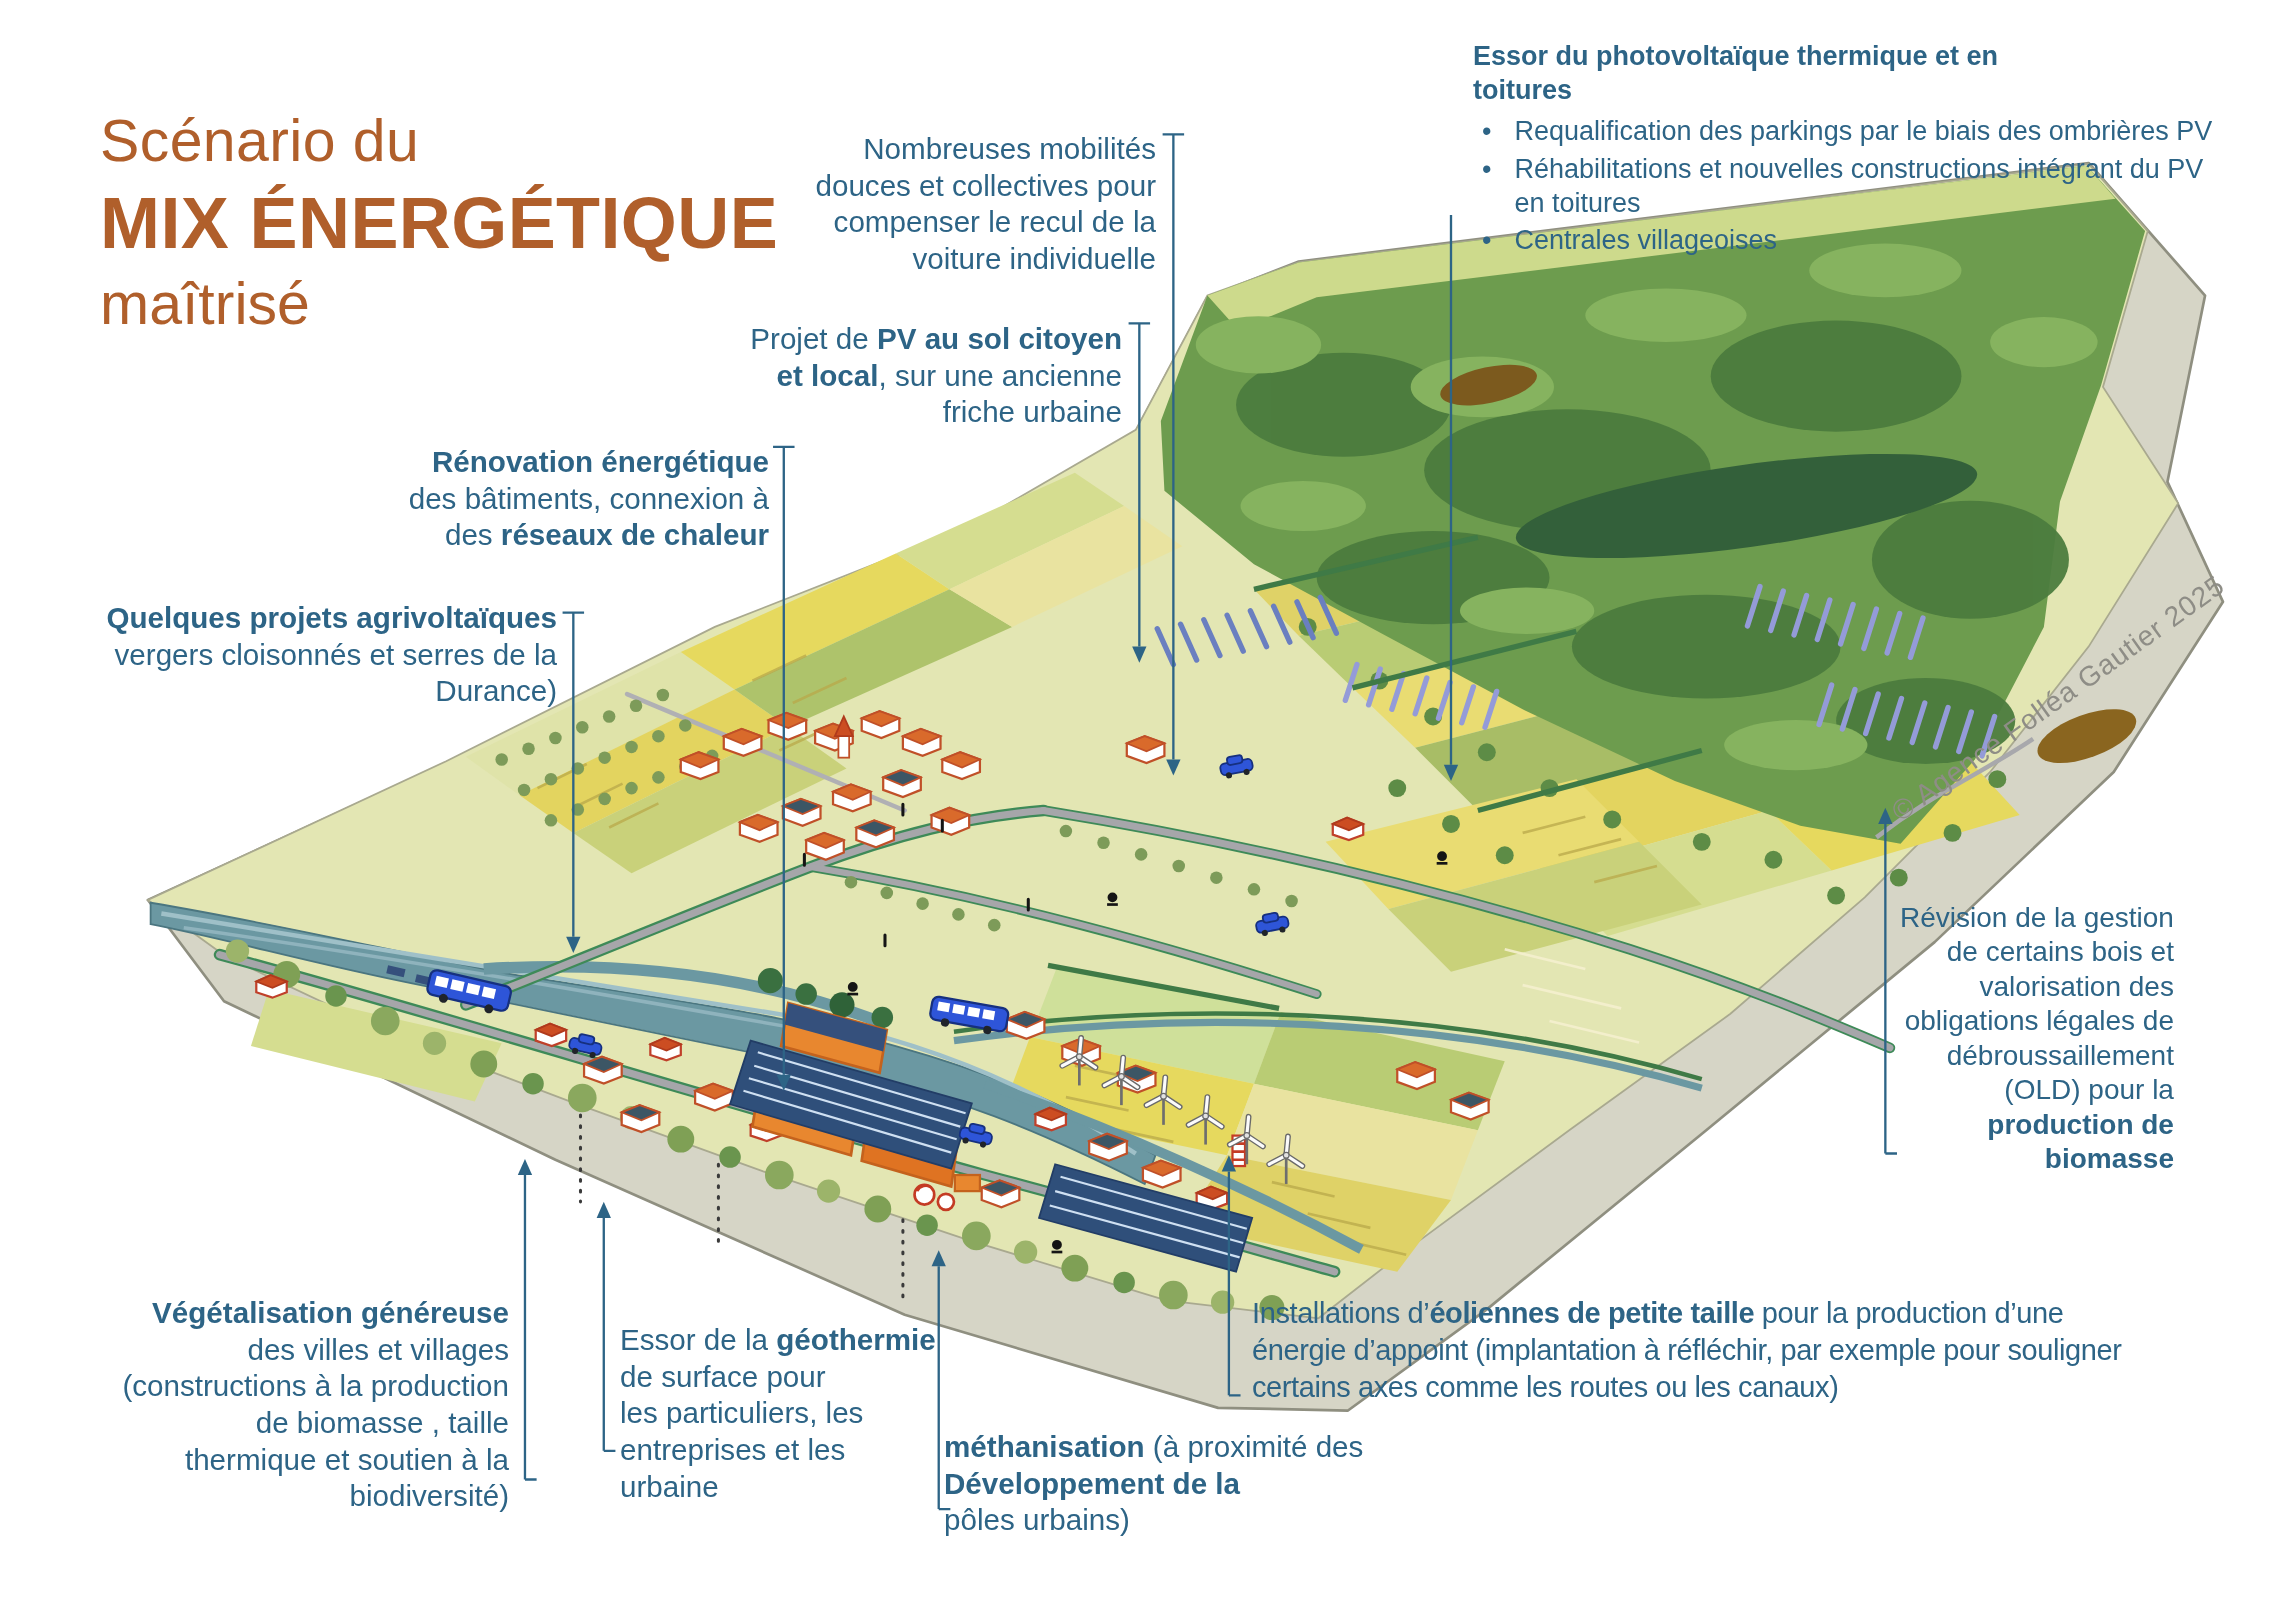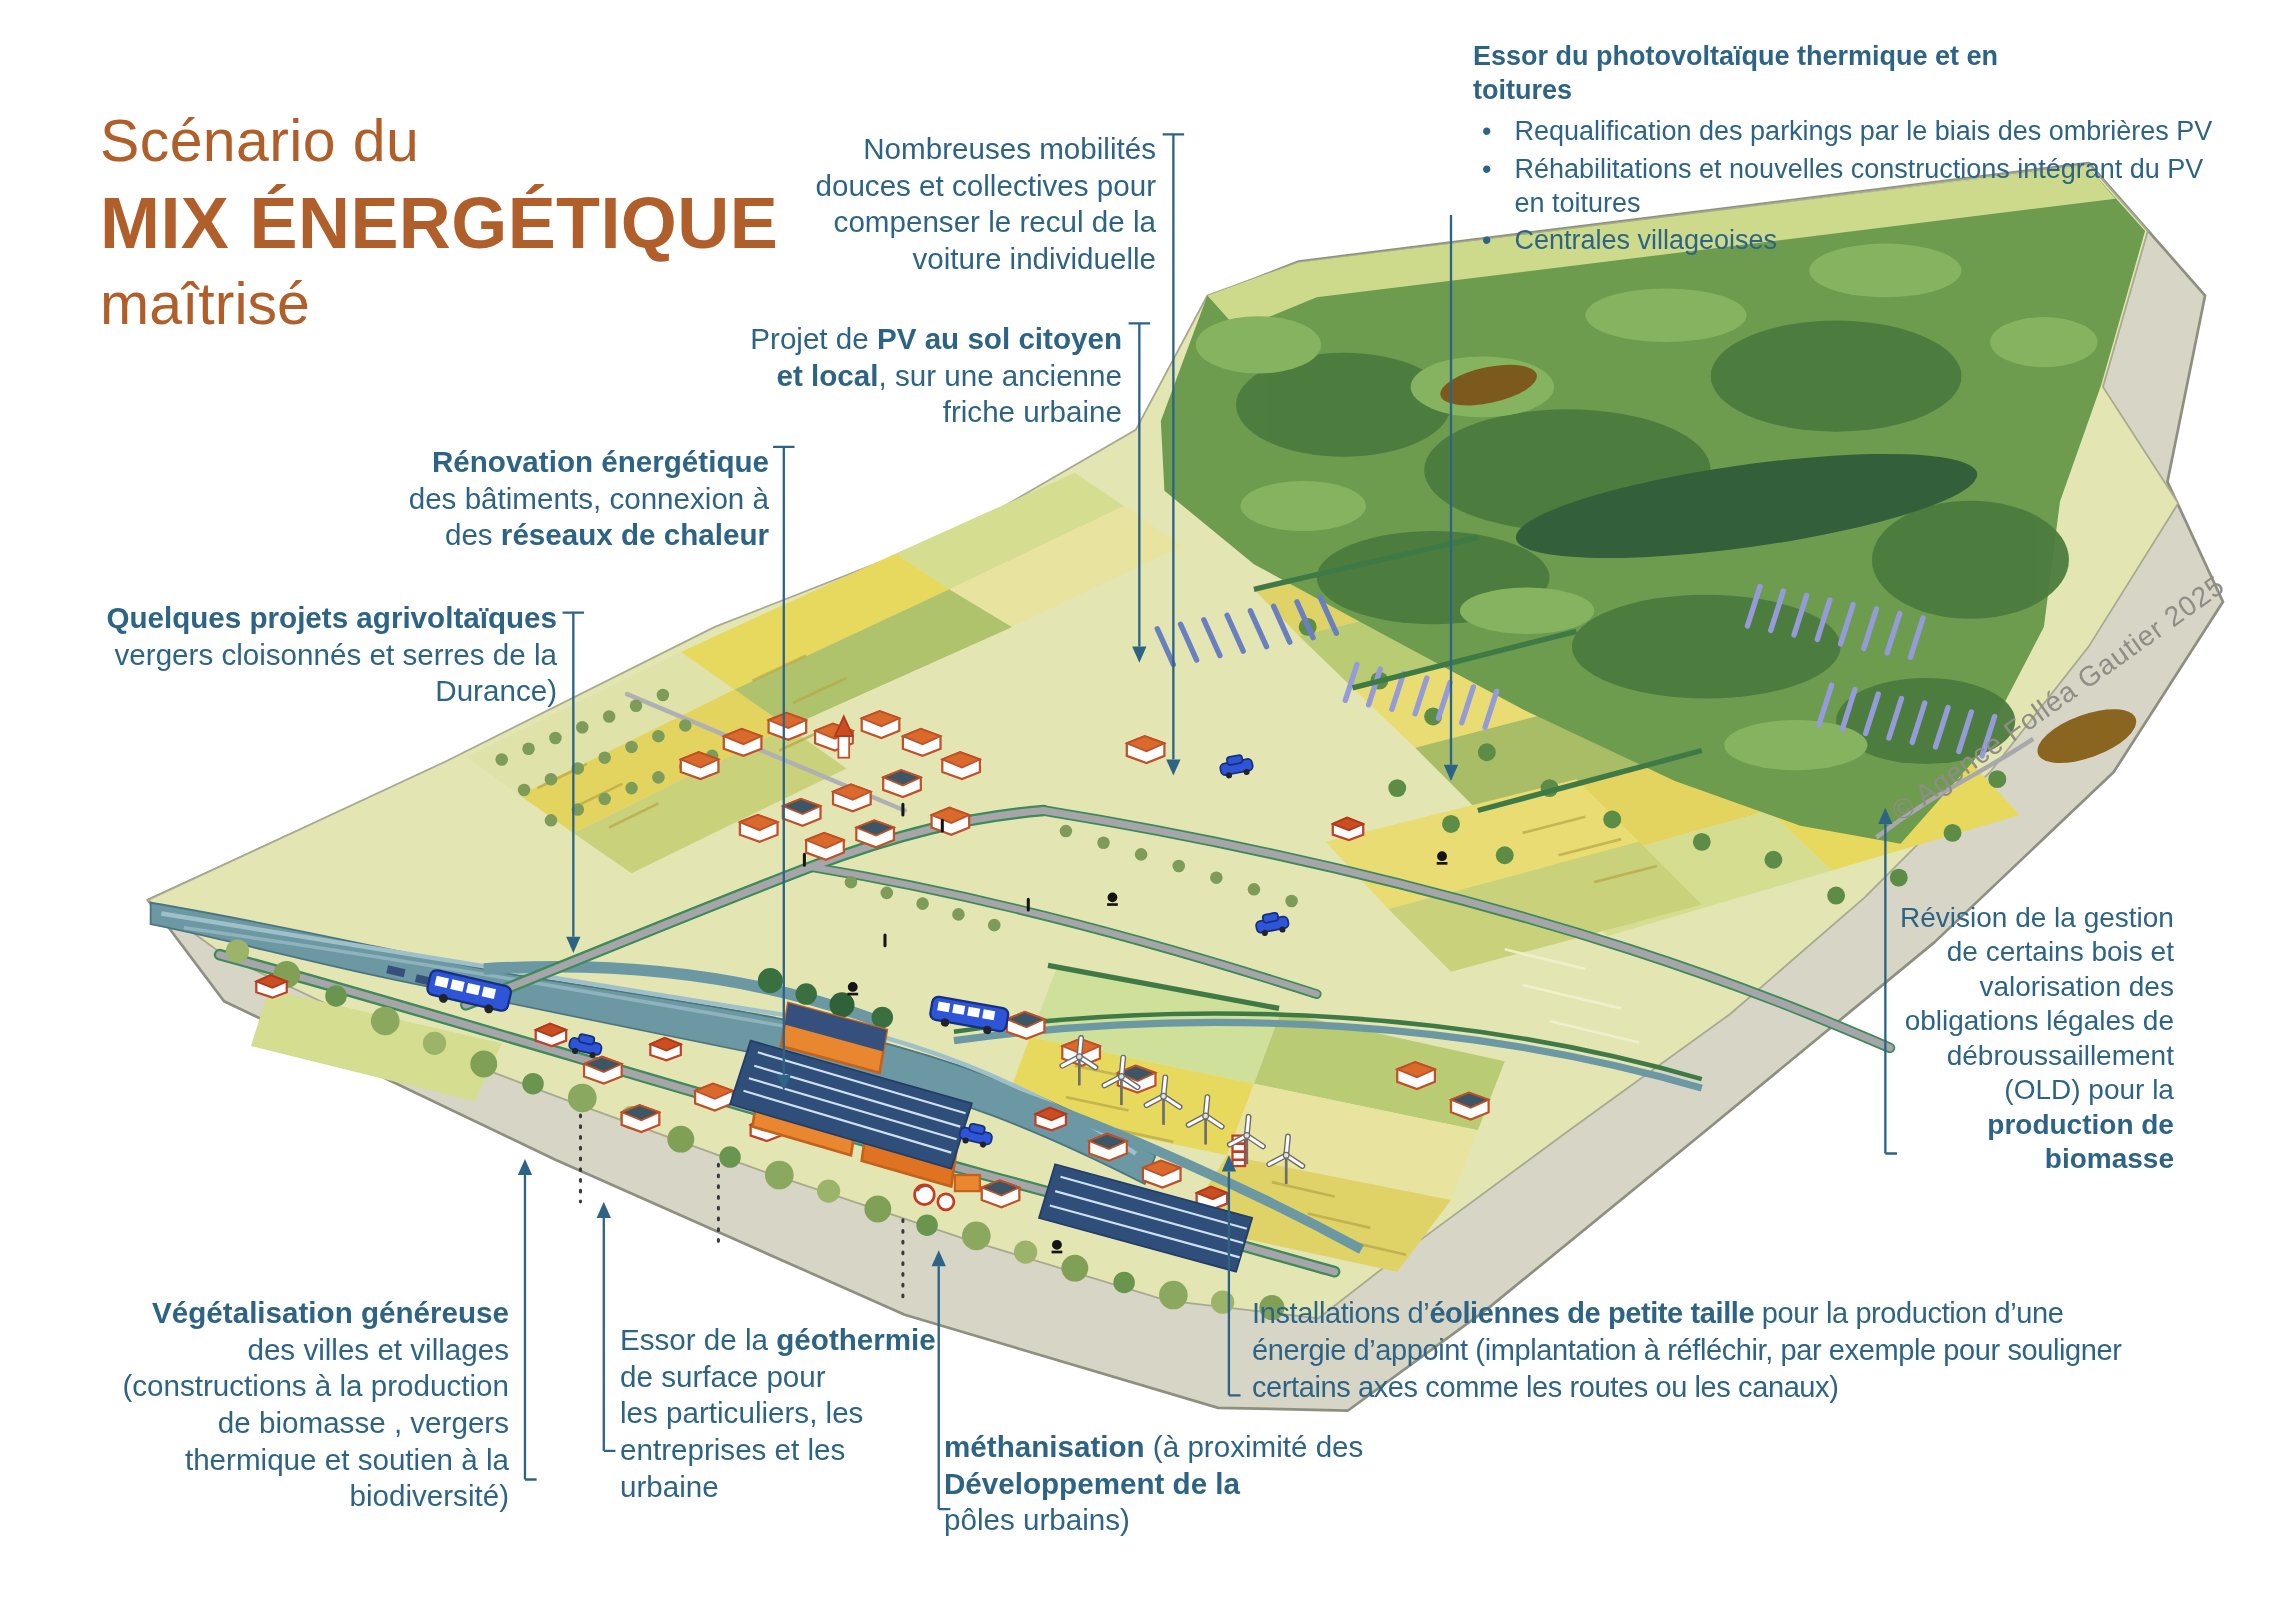--- a/index.html
+++ b/index.html
@@ -505,21 +505,21 @@
       <div><span>débroussaillement</span></div>
       <div><span>(OLD) pour la</span></div>
       <div><span class="b">production de</span></div>
       <div><span class="b">biomasse</span></div>
     </div>
 
   <div class="txt ra" style="right:1784px;top:1295px;">
       <div><span class="b">Végétalisation généreuse</span></div>
       <div><span>des villes et villages</span></div>
       <div><span>(constructions à la production</span></div>
-      <div><span>de biomasse , vergers</span></div>
+      <div><span>de biomasse , taille</span></div>
       <div><span>thermique et soutien à la</span></div>
       <div><span>biodiversité)</span></div>
     </div>
 
   <div class="txt" style="left:620px;top:1322px;">
       <div><span>Essor de la </span><span class="b">géothermie</span></div>
       <div><span>de surface pour</span></div>
       <div><span>les particuliers, les</span></div>
       <div><span>entreprises et les</span></div>
       <div><span>urbaine</span></div>

